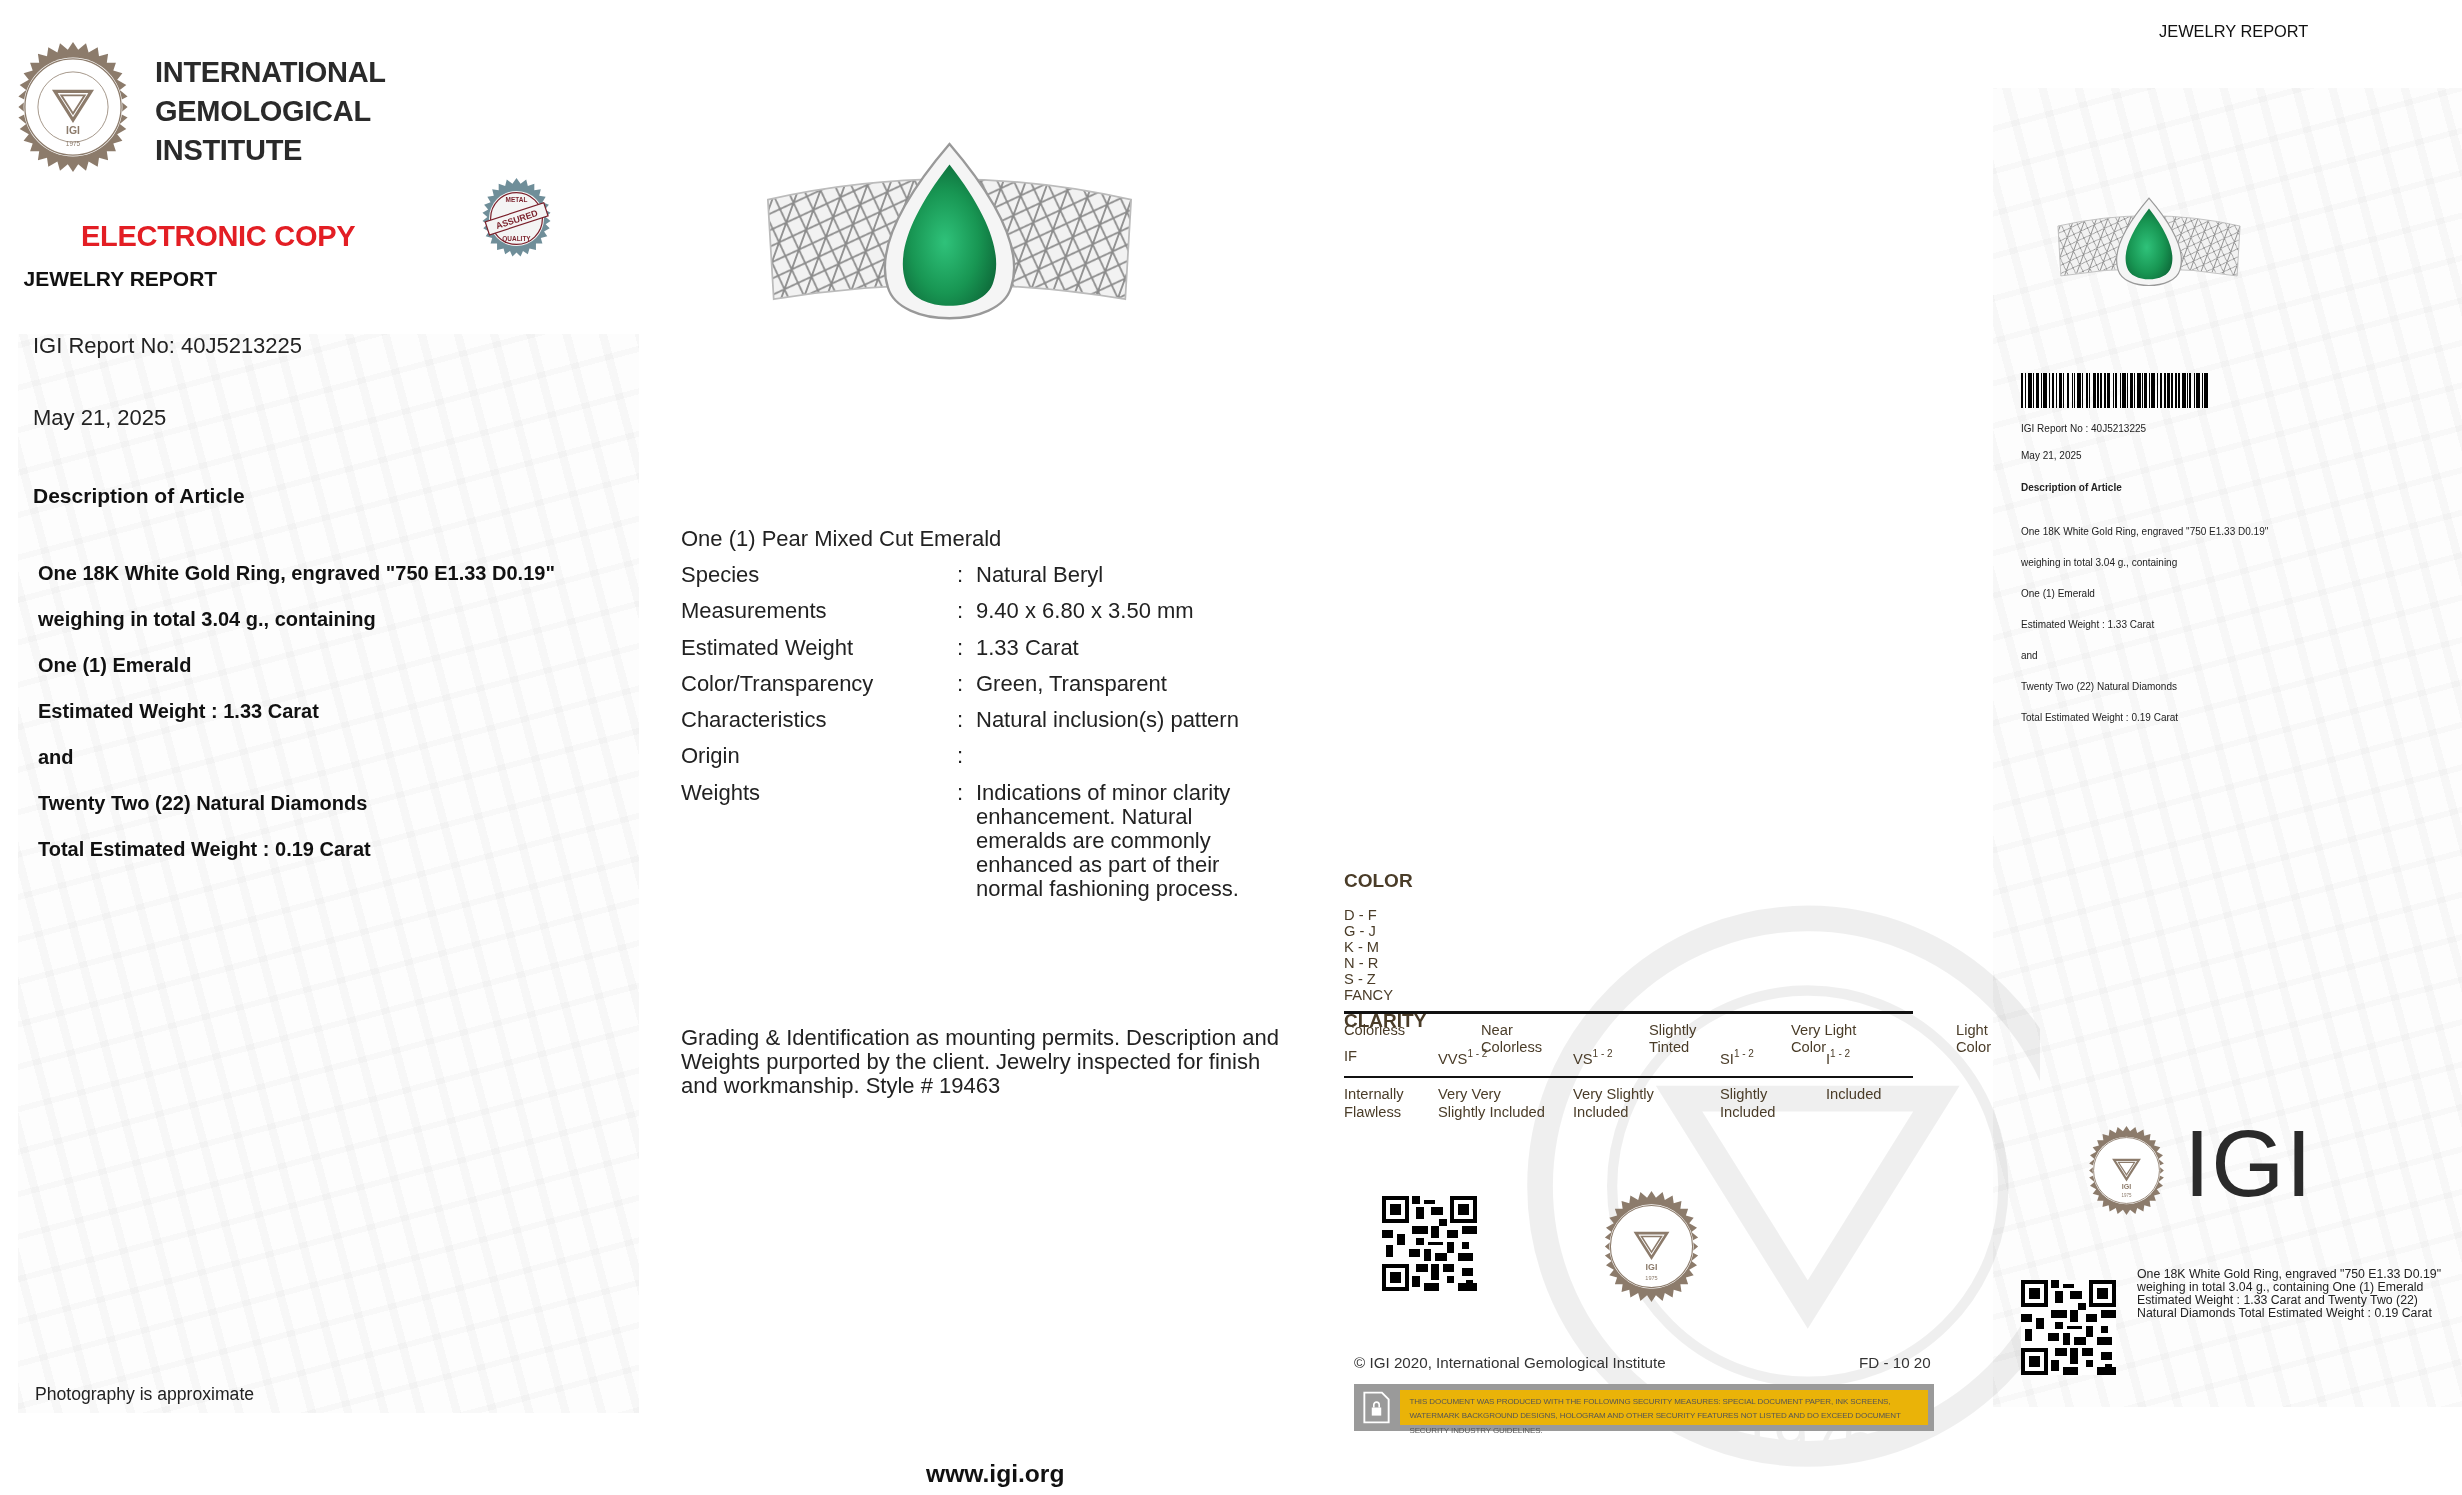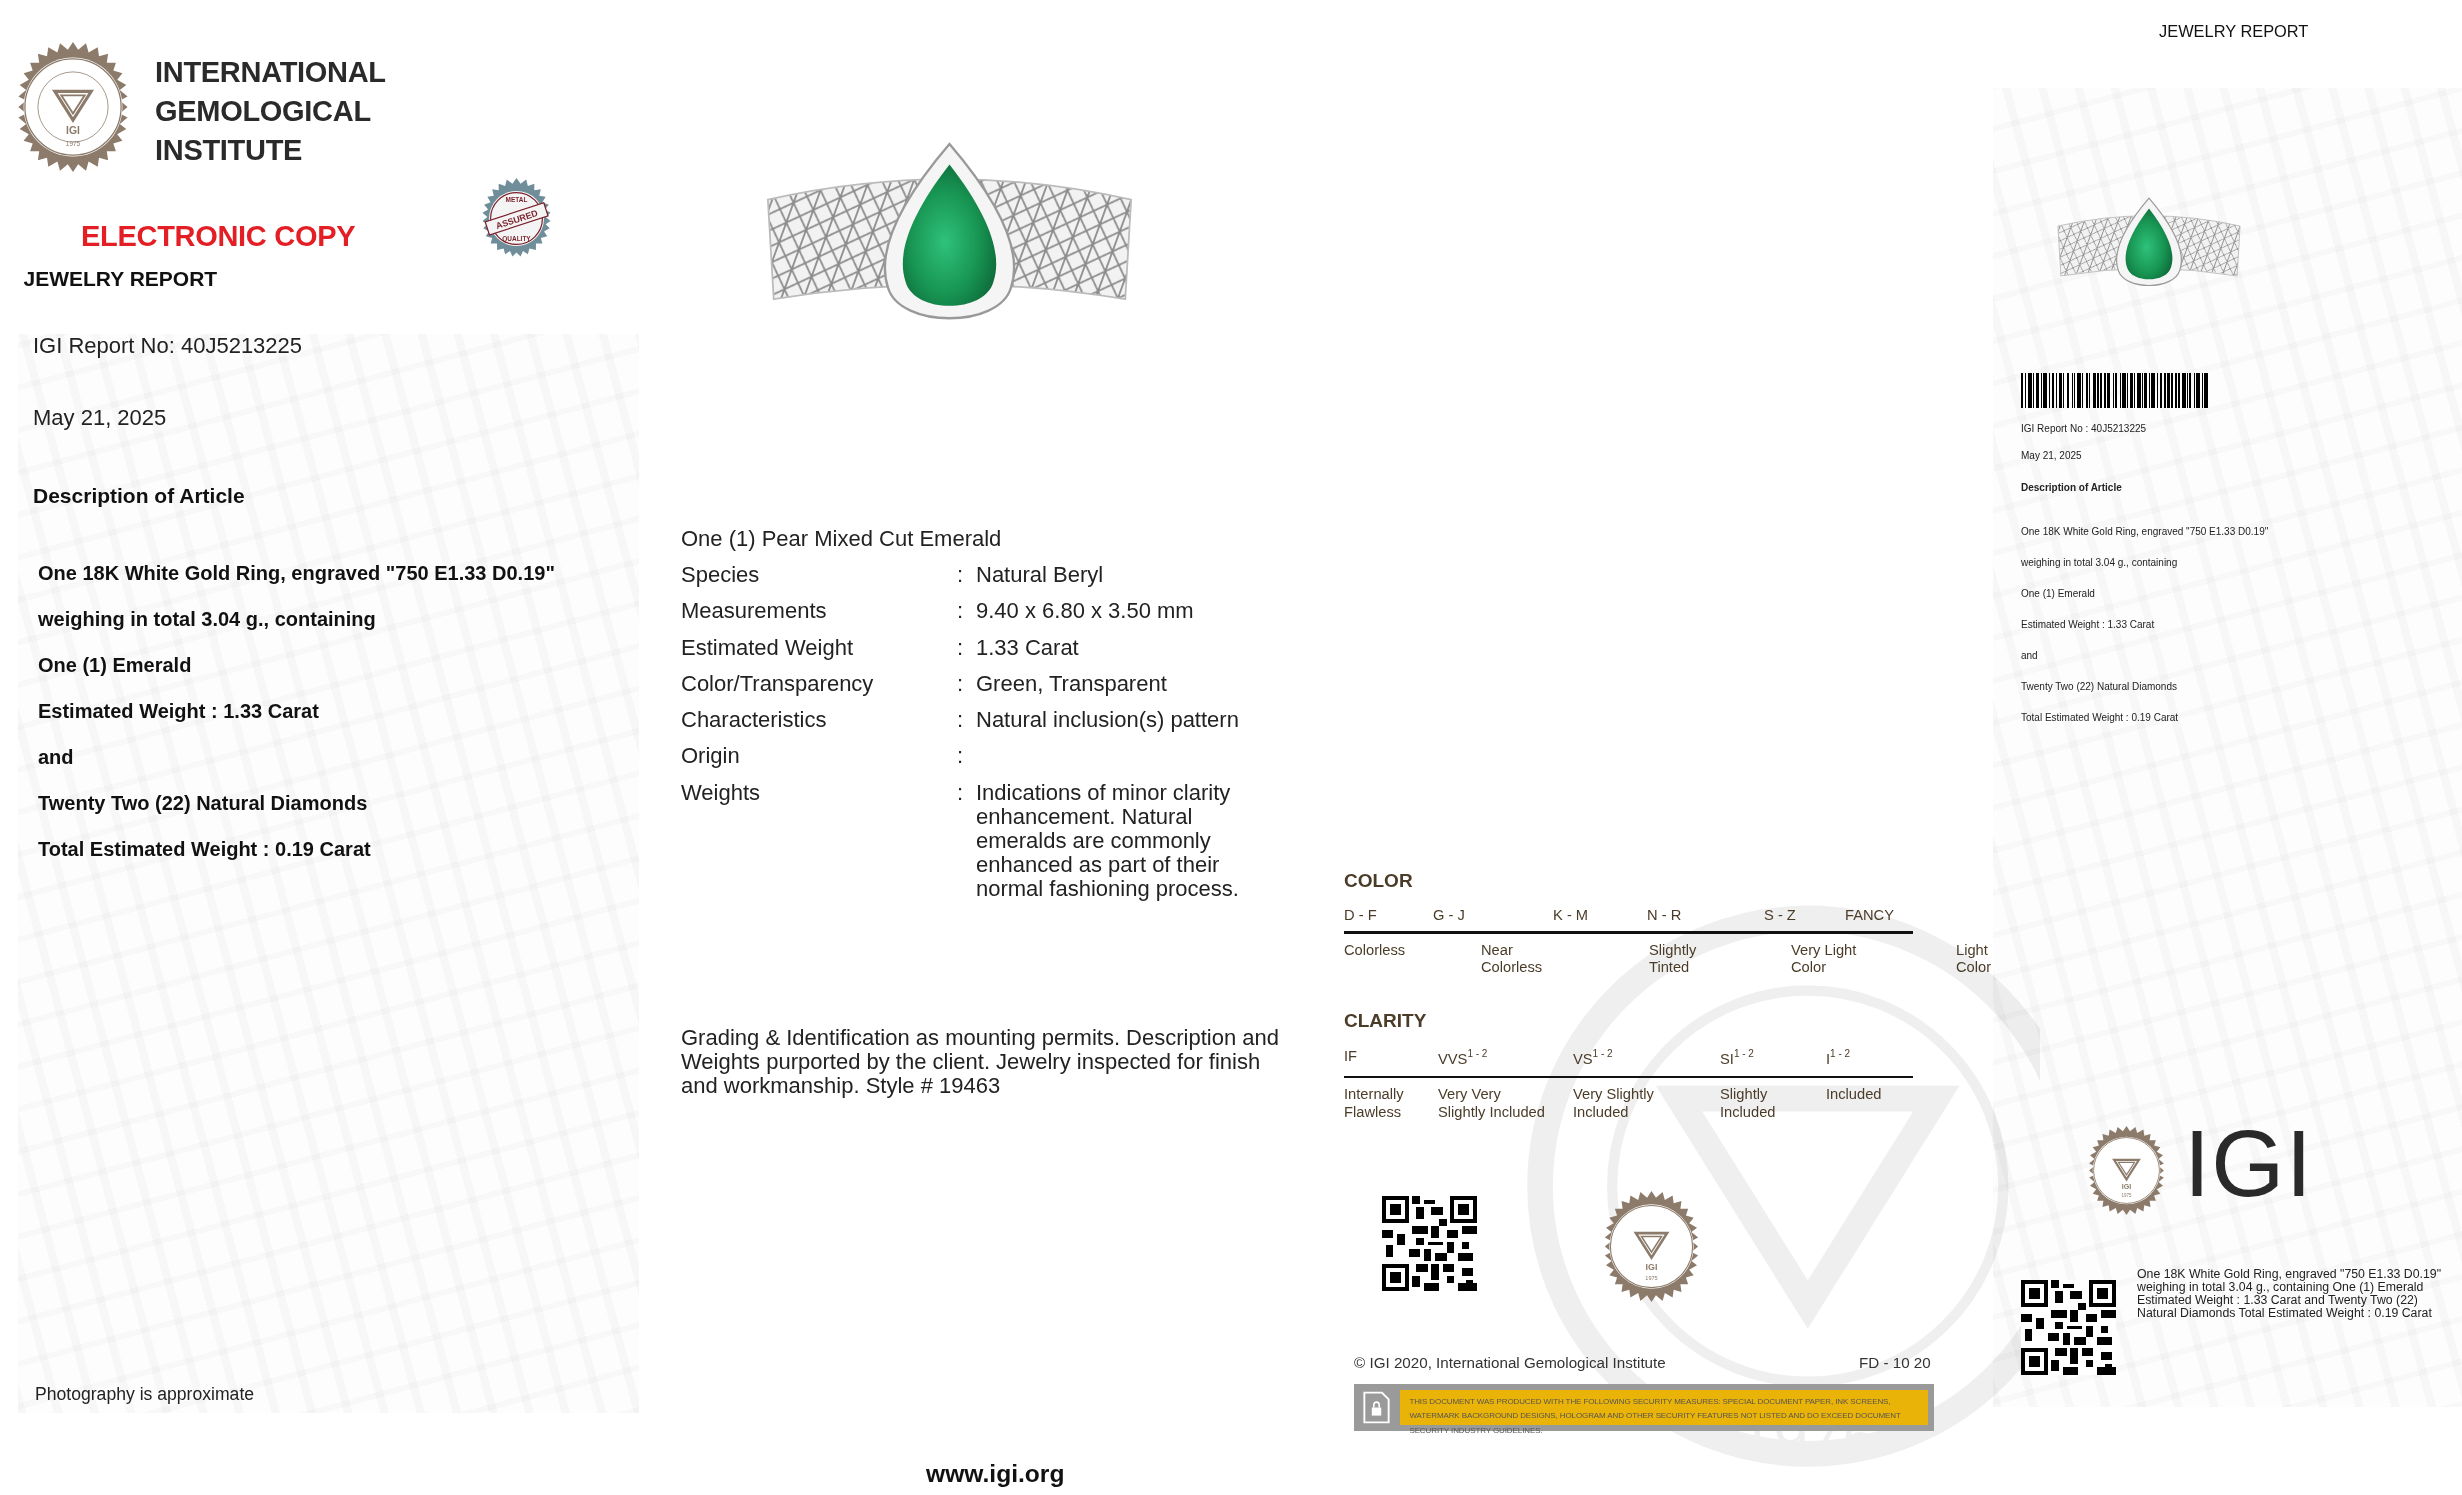--- a/index.html
+++ b/index.html
@@ -184,21 +184,21 @@
   <div class="spec-row">
     <div class="spec-label">Weights</div>
     <div class="spec-colon">:</div>
     <div class="spec-value" style="width:305px;">Indications of minor clarity enhancement. Natural emeralds are commonly enhanced as part of their normal fashioning process.</div>
   </div>
 </div>
 <div class="abs grading-note">Grading &amp; Identification as mounting permits. Description and Weights purported by the client. Jewelry inspected for finish and workmanship. Style # 19463</div>
 
 <div class="scale-grid" style="top:870px;">
   <div class="scale-h">COLOR</div>
-  <div class="scale-row" style="margin-top:15.2px;">
+  <div class="scale-row" style="margin-top:15.2px;flex-direction:column;">
     <div class="scale-cell" style="width:89px;">D - F</div>
     <div class="scale-cell" style="width:120px;">G - J</div>
     <div class="scale-cell" style="width:94px;">K - M</div>
     <div class="scale-cell" style="width:117px;">N - R</div>
     <div class="scale-cell" style="width:81px;">S - Z</div>
     <div class="scale-cell">FANCY</div>
   </div>
   <div class="scale-line"></div>
   <div class="scale-row" style="line-height:17.6px;gap:48px;">
     <div class="scale-cell" style="width:89px;">Colorless</div>

